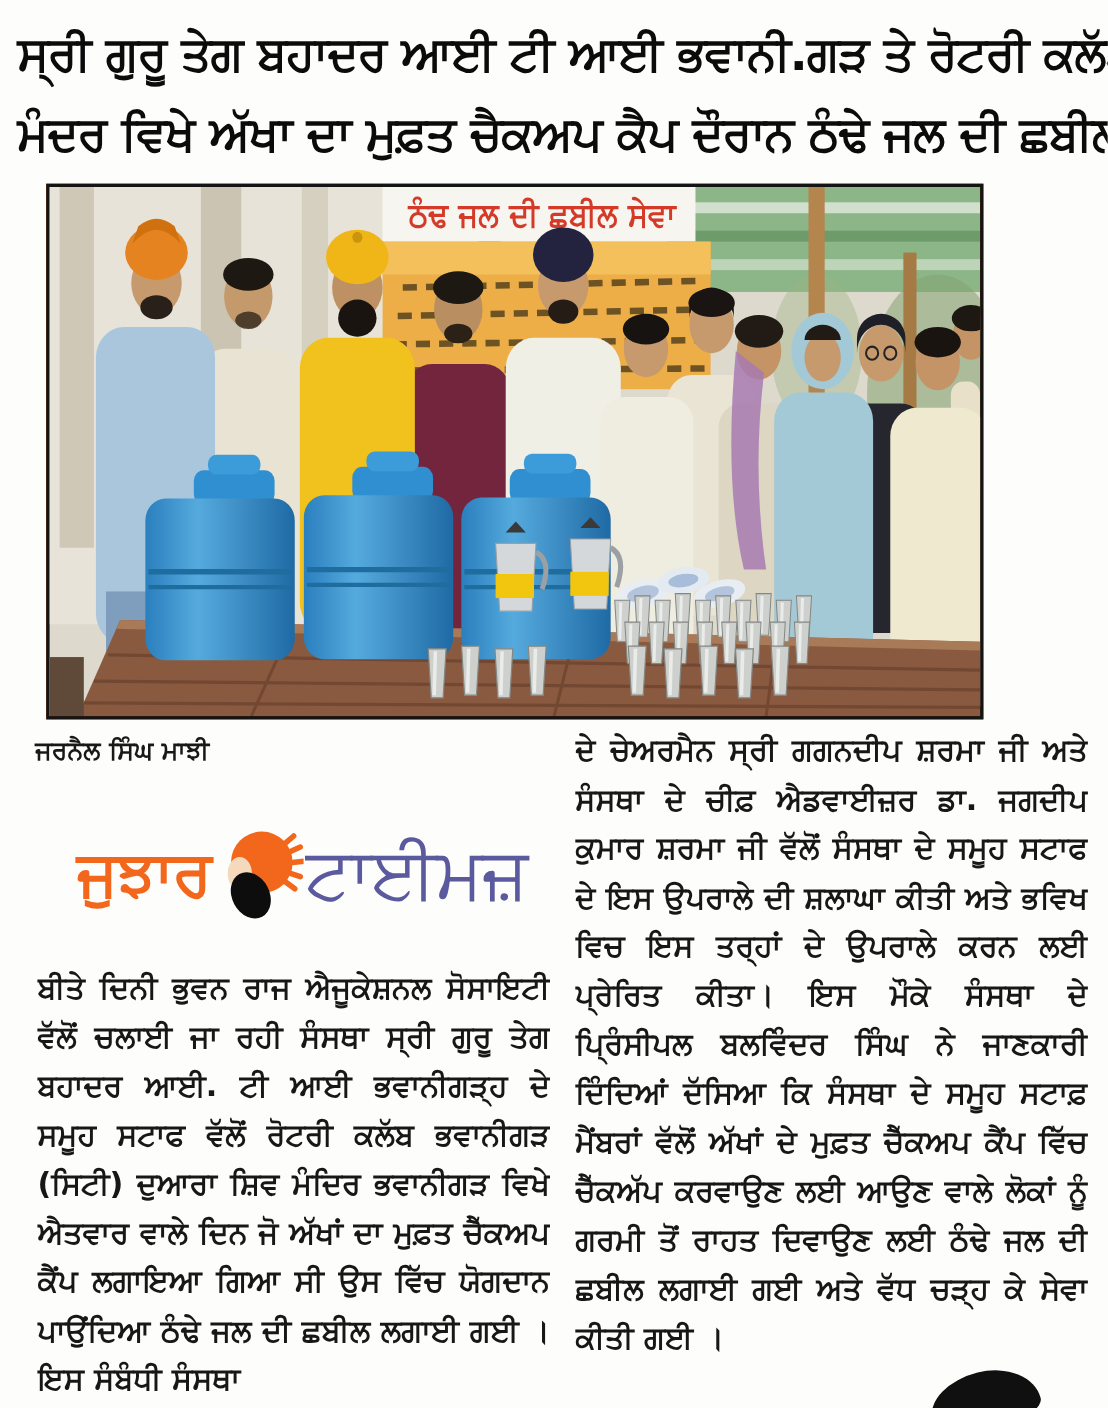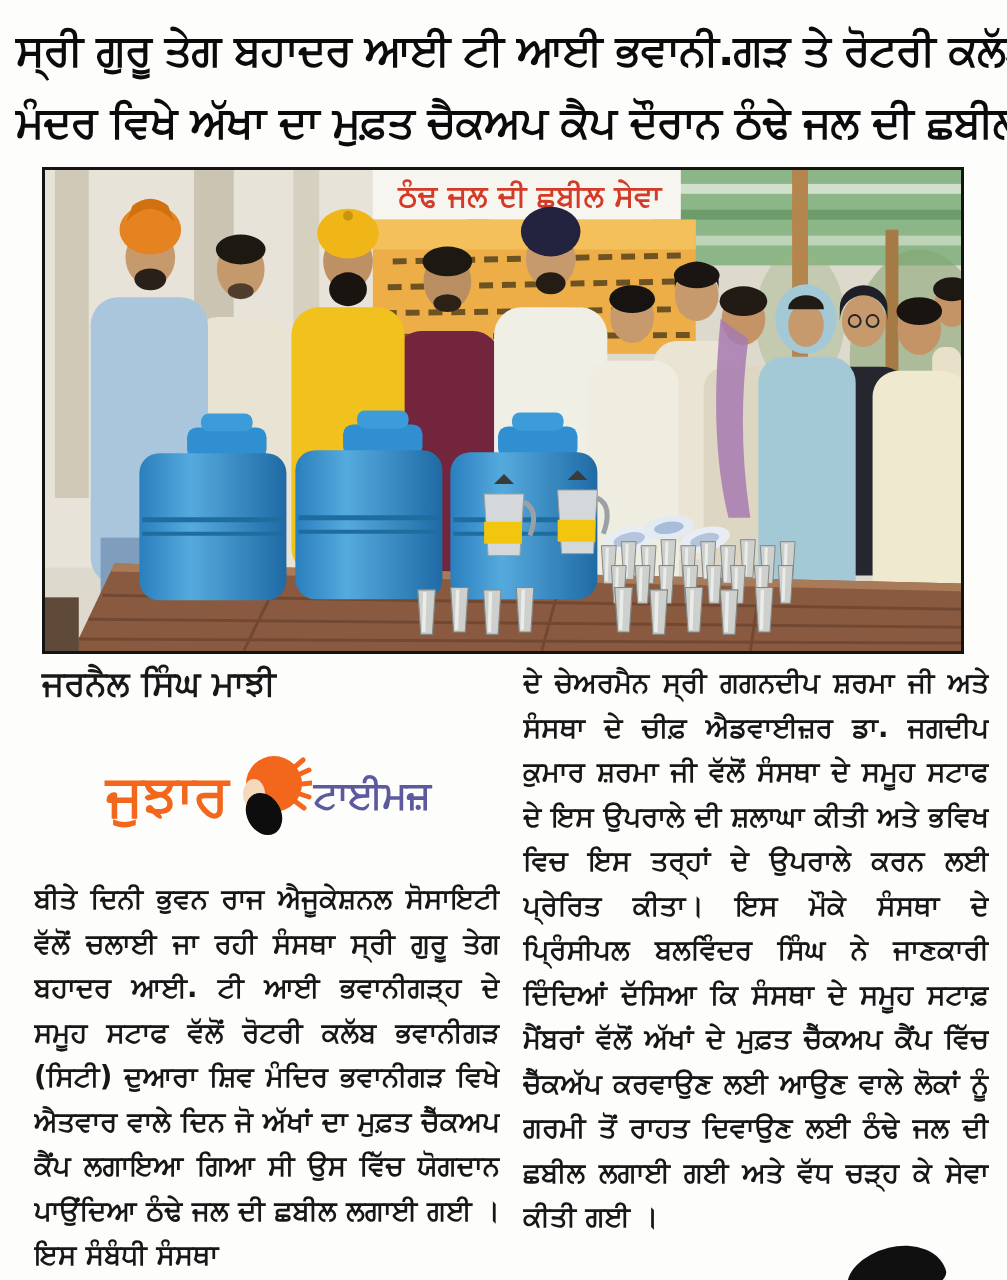--- a/index.html
+++ b/index.html
@@ -12,36 +12,36 @@
   .abs{position:absolute;}
   
   .headline{
     left:16px;top:14px;width:975px;height:150px;
     text-align:center;font-weight:800;color:#0b0b0b;
     font-size:43px;line-height:72px;letter-spacing:-1px;
   }
   .headline .hl-line{white-space:nowrap;}
   
   .photo-frame{
-    left:42px;top:167px;width:922px;height:487px;
+    left:42px;top:167px;width:852px;height:487px;
     border:3px solid #141414;box-sizing:border-box;background:#c2410c;
   }
   .photo-frame svg{display:block;width:100%;height:100%;}
   
   .byline{
-    left:42px;top:662px;width:470px;
-    font-weight:700;font-size:34px;line-height:42px;color:#181818;
+    left:32px;top:662px;width:470px;
+    font-weight:700;font-size:23px;line-height:42px;color:#181818;
   }
   
   .logo-row{
     left:70px;top:752px;width:440px;height:86px;
-    display:flex;align-items:center;gap:2px;margin-left:36px;
+    display:flex;align-items:center;gap:2px;
   }
   .logo-word1{font-size:57px;font-weight:800;letter-spacing:-1px;}
-  .logo-word2{font-size:38px;font-weight:700;letter-spacing:-1px;margin-left:4px;}
+  .logo-word2{font-size:65px;font-weight:400;letter-spacing:-1px;margin-left:4px;}
   .logo-icon{width:86px;height:86px;flex:0 0 auto;margin:0 -4px;}
   
   .col{
     width:466px;font-size:27.5px;line-height:44.5px;
     text-align:justify;color:#171717;font-weight:700;
   }
   .col-left{left:34px;top:876px;height:412px;overflow:hidden;}
   .col-right{left:523px;top:660px;height:600px;overflow:hidden;}
   
   .ink-blot{

